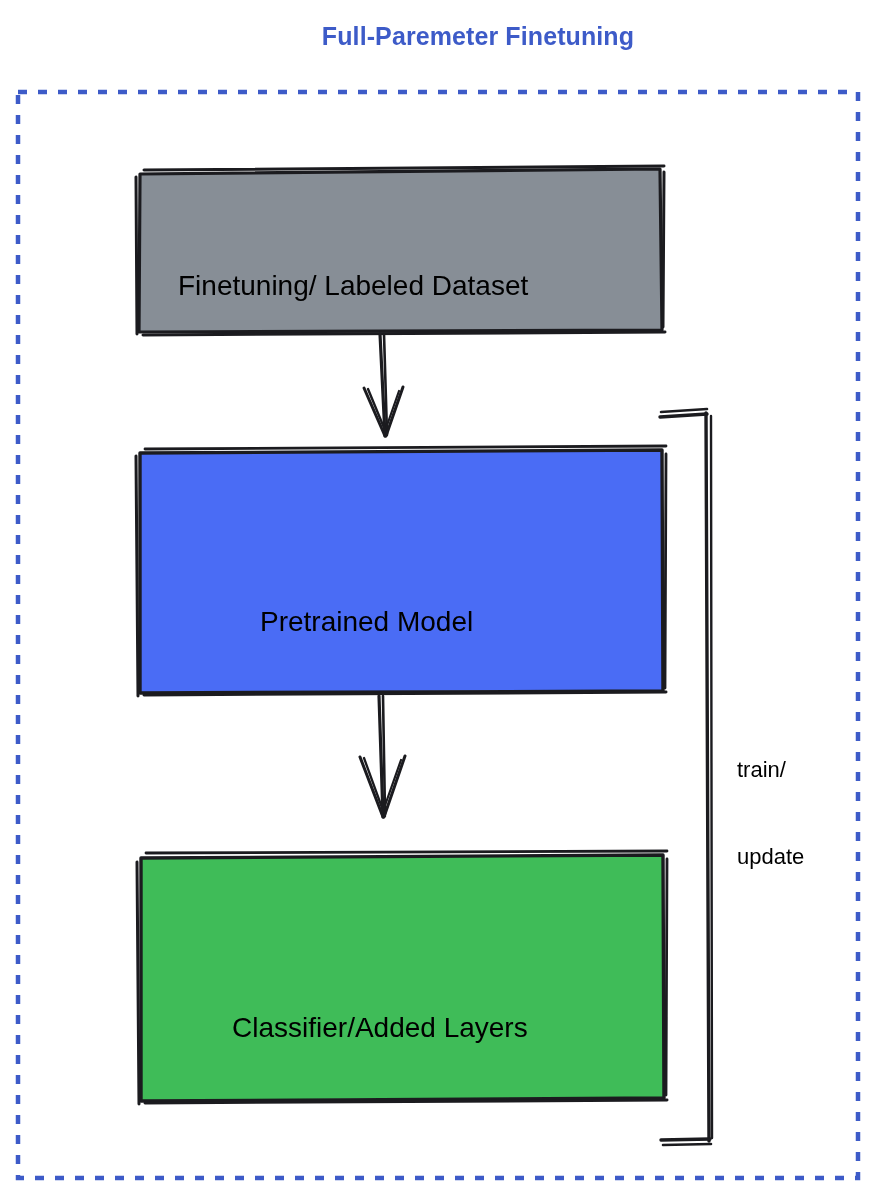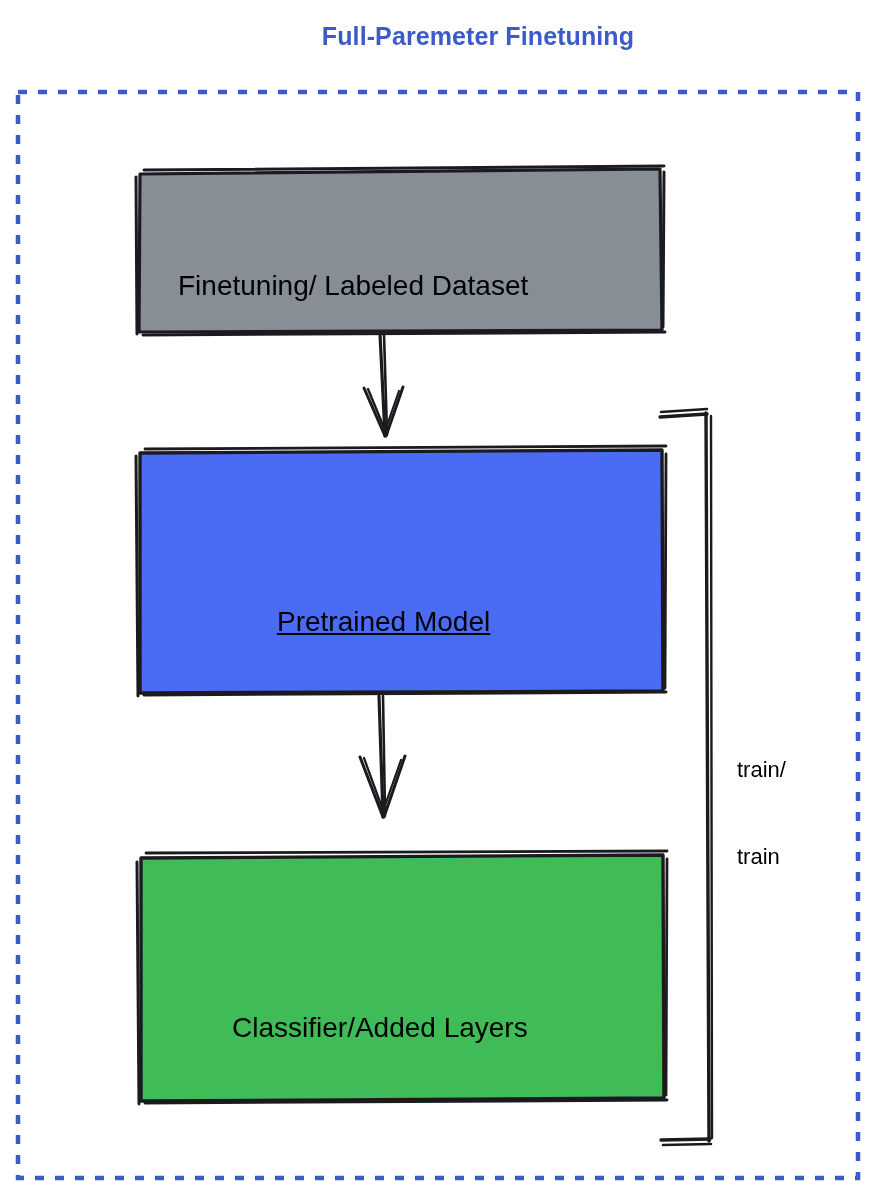--- a/index.html
+++ b/index.html
@@ -122,22 +122,22 @@
       <path d="M661,412 L707,409" fill="none" stroke="#1b1b1f" stroke-width="2.6" stroke-linecap="round"></path>
       <path d="M706,413 L709,1141" fill="none" stroke="#1b1b1f" stroke-width="3.4" stroke-linecap="round"></path>
       <path d="M711,416 L712,1138" fill="none" stroke="#1b1b1f" stroke-width="2.4" stroke-linecap="round"></path>
       <path d="M661,1140 L710,1139" fill="none" stroke="#1b1b1f" stroke-width="3.4" stroke-linecap="round"></path>
       <path d="M663,1145 L711,1144" fill="none" stroke="#1b1b1f" stroke-width="2.6" stroke-linecap="round"></path>
     </g>
   </svg>
 
   <div class="node-label" style="left:178px; top:221px;">Finetuning/ Labeled Dataset</div>
 
-  <div class="node-label" style="left:277px; top:557px;text-decoration:underline;">Pretrained Model</div>
+  <div class="node-label" style="left:260px; top:557px;">Pretrained Model</div>
 
   <div class="node-label" style="left:232px; top:963px;text-align:right;">Classifier/Added Layers</div>
 
   <div class="edge-label" style="left:737px; top:697px;">
     <div>train/</div>
-    <div>train</div>
+    <div>update</div>
   </div>
 
 </div>
 
 </body></html>

